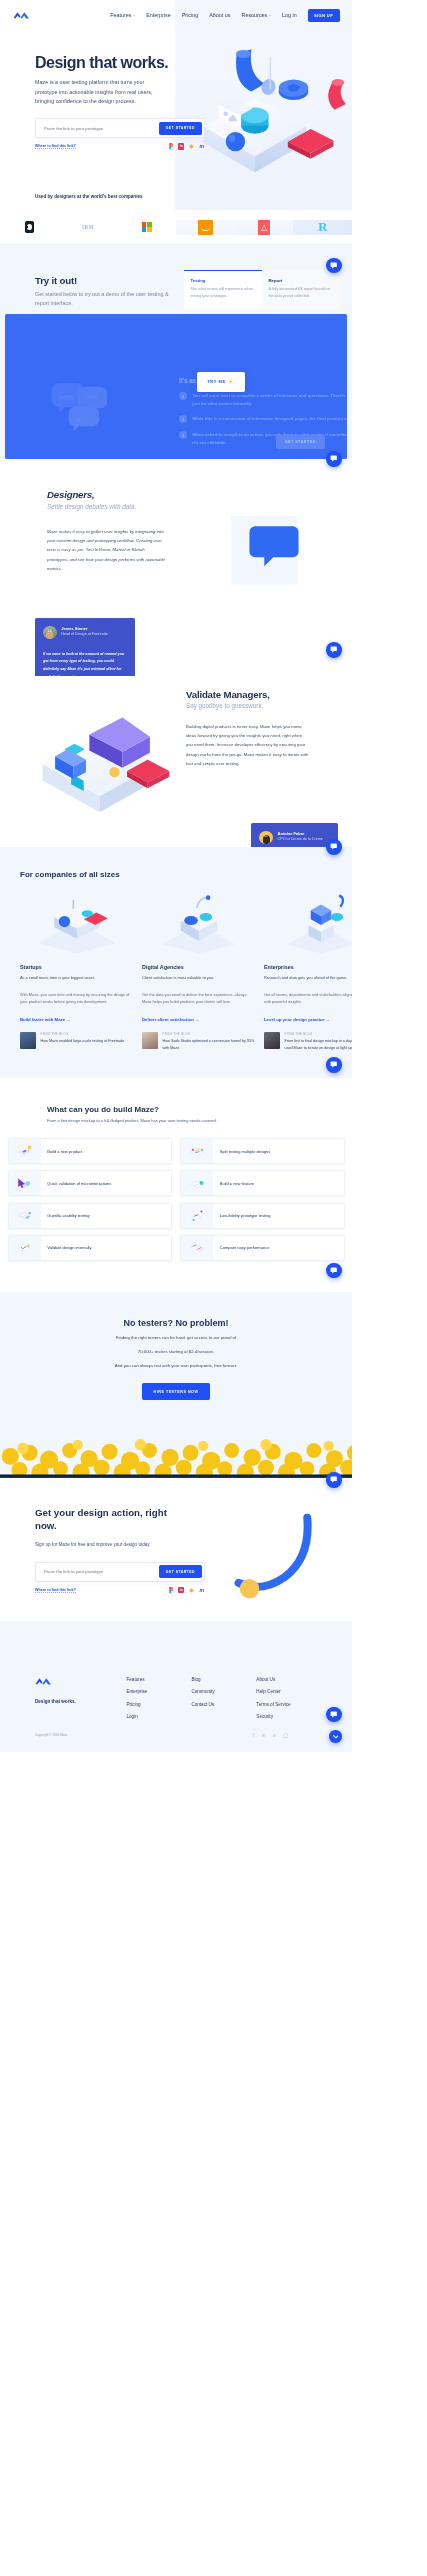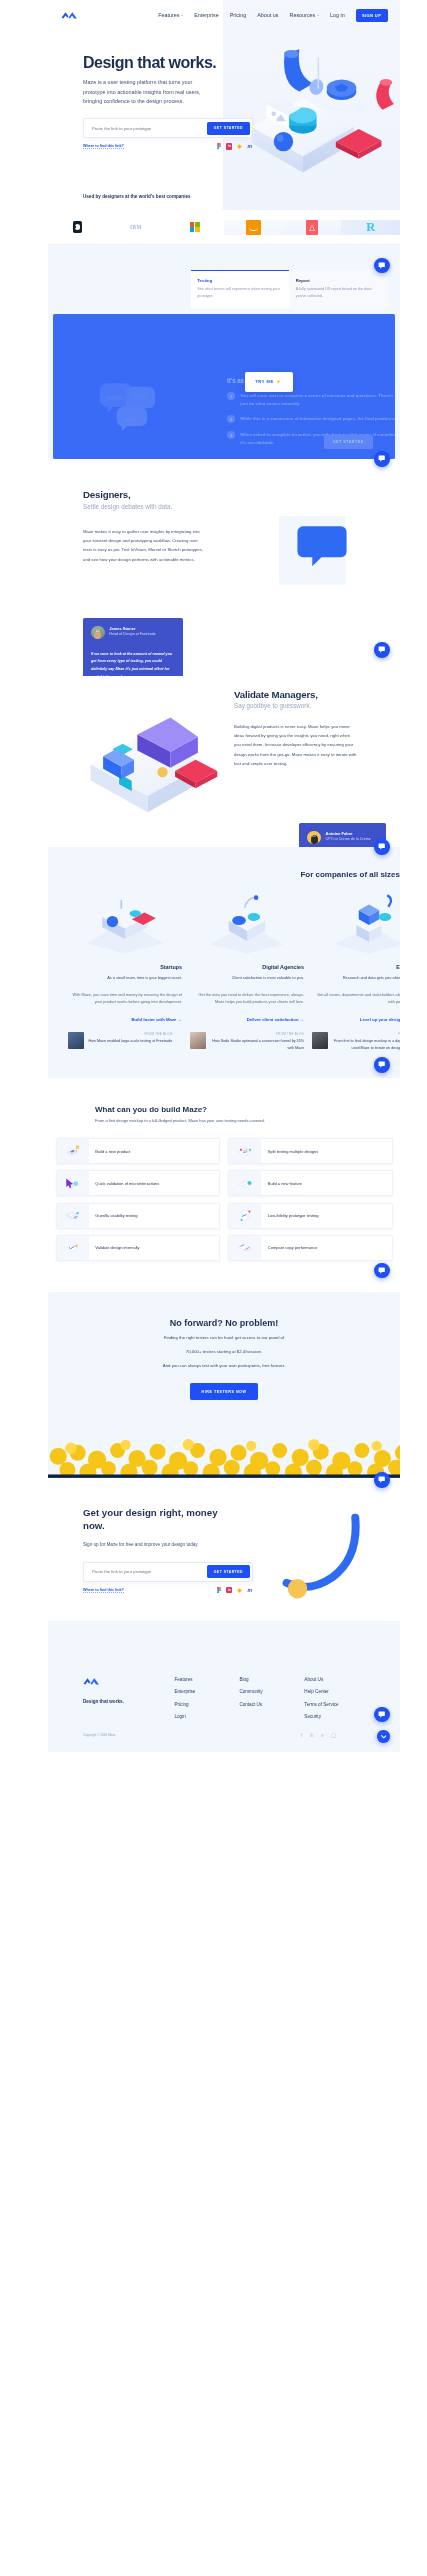--- a/index.html
+++ b/index.html
@@ -2,21 +2,21 @@
 <html style="font-size:9px"><head>
 <meta charset="utf-8">
 <style>
   * { box-sizing: border-box; margin: 0; padding: 0; }
   html, body {
     width: 428px;
     font-family: "Liberation Sans", sans-serif;
     color: #1f3158;
     background: #ffffff;
   }
-  .page { width: 352px; position: relative; overflow: hidden; margin-left: 48px; }
+  .page { width: 352px; position: relative; overflow: hidden; }
 
   
   .nav {
     height: 30px;
     display: flex;
     align-items: center;
     padding: 0 12.5px;
     position: relative;
     z-index: 40;
   }
@@ -136,21 +136,21 @@
   .chat-fab {
     position: absolute; width: 15.4px; height: 15.4px; border-radius: 50%;
     background: #1f50f5; display: flex; align-items: center; justify-content: center;
     box-shadow: 0 1.7px 5.1px rgba(31,80,245,.4); z-index: 60;
   }
   .chat-fab svg { display: block; }
   .chat-fab.down { background: #1f50f5; }
 
   
   .designers { padding: 30px 0 0 0; background: #fff; position: relative; height: 217px; }
-  .designers-left { padding-left: 35px; width: 188px; }
+  .designers-left { padding-left: 47px; width: 188px; font-style: italic; }
   .eyebrow-sub { margin-top: 2.3px; font-size: 6.3px; color: #9aa6bf; }
   .body-copy { margin-top: 17px; font-size: 4.3px; line-height: 2.2; color: #394d74; width: 120px; }
   .quote-card {
     position: absolute; left: 35px; top: 159px; width: 100px;
     background: #3f52c9; border-radius: 1.7px; padding: 7.4px 8px 9px 8px; color: #fff;
   }
   .quote-head { display: flex; gap: 4.6px; align-items: flex-start; }
   .avatar { width: 13.7px; height: 13.7px; border-radius: 50%; flex: 0 0 auto; position: relative; overflow: hidden; }
   .avatar.a1 { background: linear-gradient(160deg,#9fb7a0,#6f8c72); }
   .avatar.a1::after { content:""; position:absolute; left:3.4px; top:5.1px; width:6.8px; height:8.6px; border-radius:50% 50% 40% 40%; background:#d6a77e; }
@@ -163,21 +163,21 @@
   .designers-illo { position: absolute; right: 35px; top: 57px; width: 86px; height: 80px; }
 
   
   .pms { position: relative; height: 171px; background: #fff; }
   .pms-right { position: absolute; right: 35px; top: 12.5px; width: 131px; }
   .pms .body-copy { width: 123px; margin-top: 12.5px; }
   .quote-card.q2 { position: absolute; left: auto; right: 13.7px; top: 147px; width: 87px; background: #3f52c9; }
   .pms-illo { position: absolute; left: 13.7px; top: 5.7px; width: 177px; height: 137px; }
 
   
-  .companies { background: #f2f6fd; padding: 23px 0 27px 0; position: relative; text-align: right; }
+  .companies { background: #f2f6fd; padding: 23px 0 27px 0; position: relative; }
   .companies h2 { padding-left: 20px; font-size: 8px; font-weight: bold; color: #1d3054; }
   .company-grid { display: flex; gap: 8px; padding: 15px 20px 0 20px; }
   .company-col { flex: 1; }
   .company-illo { height: 62px; margin-bottom: 8px; position: relative; }
   .company-name { font-size: 5.4px; font-weight: bold; color: #1d3054; margin-bottom: 4px; }
   .company-lead { font-size: 3.9px; line-height: 1.95; color: #37496f; }
   .company-desc { margin-top: 9px; font-size: 3.9px; line-height: 1.95; color: #5f6d8d; }
   .company-link {
     display: inline-block; margin-top: 11.4px; font-size: 4.3px; font-weight: bold;
     color: #1f50f5; text-decoration: none;
@@ -388,20 +388,24 @@
   </div>
 
   <div class="tryout">
     <div class="chat-fab" style="right:10.3px; top:12.5px;">
       <svg width="7.4" height="7.4" viewBox="0 0 13 13" aria-hidden="true">
         <path d="M2 1h9a1 1 0 011 1v6a1 1 0 01-1 1H7l-3 3V9H2a1 1 0 01-1-1V2a1 1 0 011-1z" fill="#fff"></path>
       </svg>
     </div>
 
     <div class="tryout-head">
+      <div class="tryout-left">
+        <h2 class="sec-title">Try it out!</h2>
+        <div class="tryout-sub">Get started below to try out a demo of the user testing &amp; report interface.</div>
+      </div>
       <div class="tabs">
         <div class="tab active">
           <div class="tab-title">Testing</div>
           <div class="tab-desc">See what testers will experience when testing your prototype.</div>
         </div>
         <div class="tab inactive">
           <div class="tab-title">Report</div>
           <div class="tab-desc">A fully automated UX report based on the data you've collected.</div>
         </div>
       </div>
@@ -738,21 +742,21 @@
     </div>
 
     <div class="chat-fab" style="right:10.3px; top:185px;">
       <svg width="7.4" height="7.4" viewBox="0 0 13 13" aria-hidden="true">
         <path d="M2 1h9a1 1 0 011 1v6a1 1 0 01-1 1H7l-3 3V9H2a1 1 0 01-1-1V2a1 1 0 011-1z" fill="#fff"></path>
       </svg>
     </div>
   </div>
 
   <div class="notesters">
-    <h2>No forward? No problem!</h2>
+    <h2>No testers? No problem!</h2>
     <p>Finding the right testers can be hard: get access to our panel of</p>
     <p>70,000+ testers starting at $2.4/session.</p>
     <p>And you can always test with your own participants, free forever.</p>
     <button class="btn-hire">HIRE TESTERS NOW</button>
 
     <div class="balls">
       <svg width="428" height="63" viewBox="0 0 750 110" aria-hidden="true">
         <g fill="#f5c518">
           <circle cx="18" cy="72" r="15"></circle>
             <circle cx="52" cy="66" r="14"></circle>
@@ -804,21 +808,21 @@
             <circle cx="466" cy="52" r="10"></circle>
             <circle cx="576" cy="54" r="9"></circle>
           <circle cx="686" cy="52" r="10"></circle>
         </g>
         <rect x="0" y="104" width="750" height="6" fill="#0e2343"></rect>
       </svg>
     </div>
   </div>
 
   <div class="finalcta">
-    <h2>Get your design right, money now.</h2>
+    <h2>Get your design action, right now.</h2>
     <p>Sign up for Maze for free and improve your design today.</p>
 
     <div class="hero-form" style="margin-top:12.5px;">
       <input type="text" placeholder="Paste the link to your prototype" style="">
       <button class="btn-getstarted">GET STARTED</button>
     </div>
 
     <div class="hero-linkrow">
       <a class="find-link" href="#">Where to find this link?</a>
       <div class="tool-icons">

